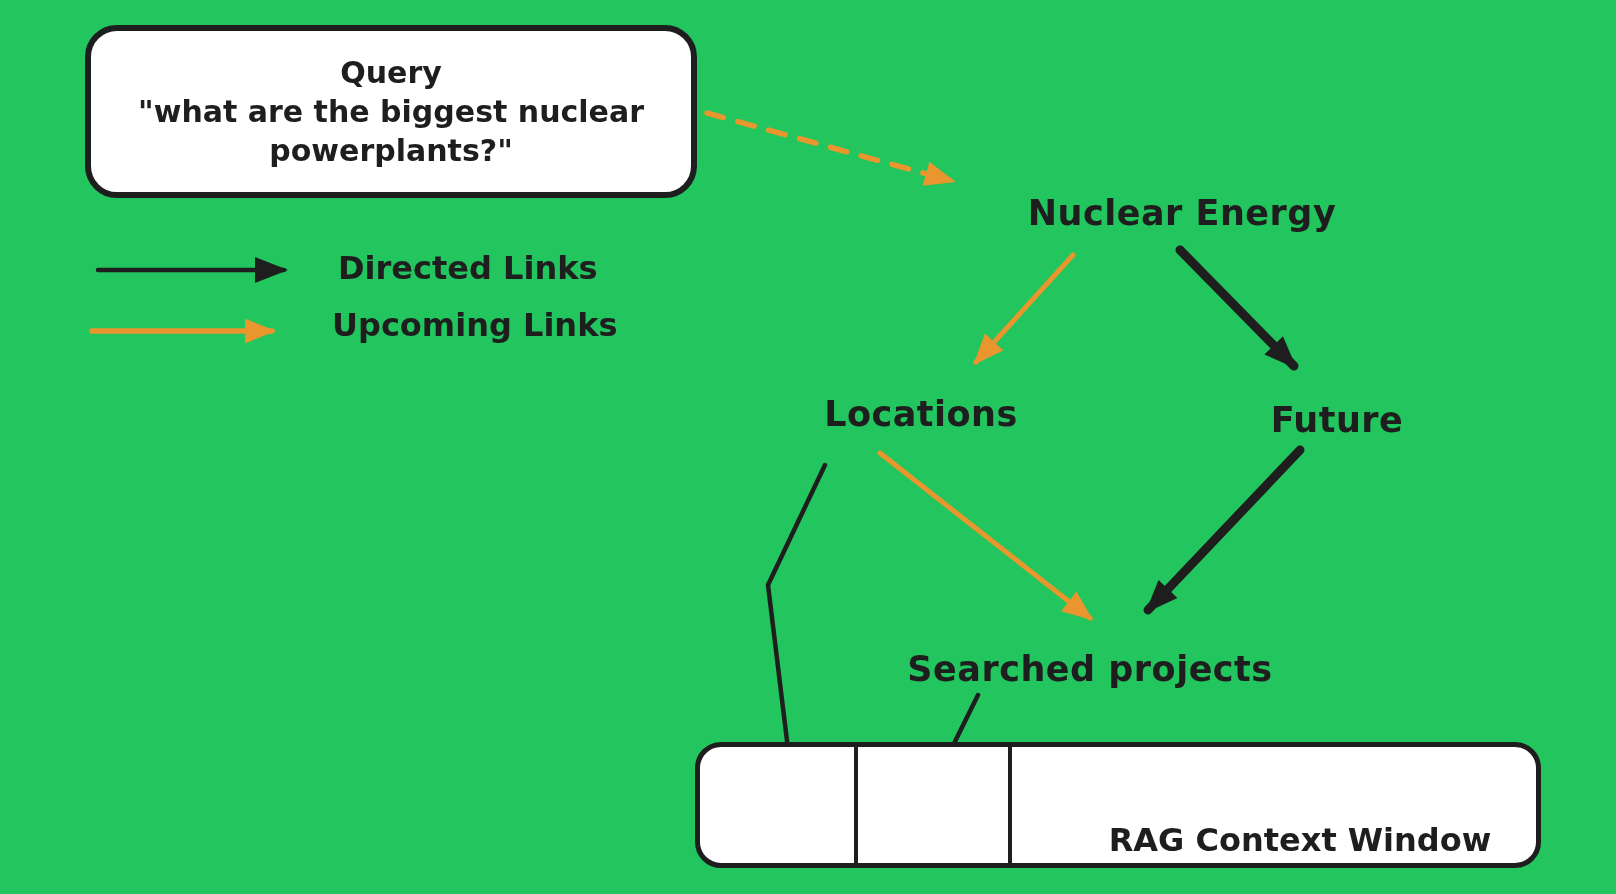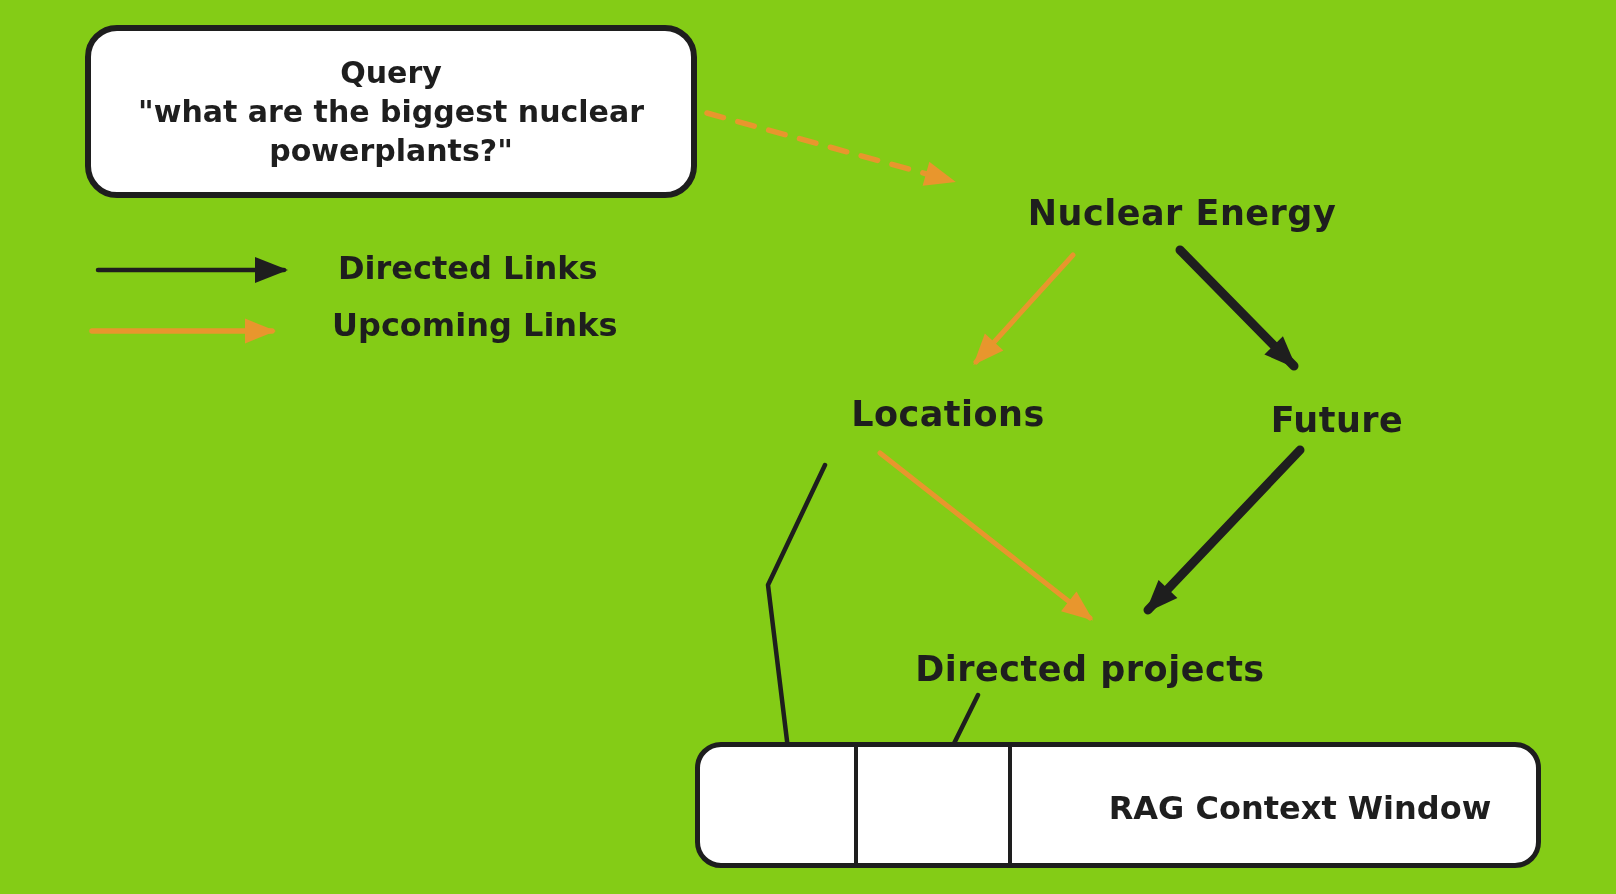--- a/index.html
+++ b/index.html
@@ -4,21 +4,21 @@
 <style>
   html, body {
     margin: 0;
     padding: 0;
     background: #ffffff;
   }
   #canvas {
     position: relative;
     width: 1616px;
     height: 894px;
-    background: #84cc16;
+    background: #22c55e;
     overflow: hidden;
     font-family: "DejaVu Sans", "Liberation Sans", sans-serif;
     color: #1e1e1e;
   }
   #arrow-layer {
     position: absolute;
     left: 0; top: 0;
     width: 1616px; height: 894px;
     pointer-events: none;
   }
@@ -119,23 +119,23 @@
   <div class="query-box">
     <div class="query-line">Query</div>
     <div class="query-line">"what are the biggest nuclear</div>
     <div class="query-line">powerplants?"</div>
   </div>
 
   <div class="legend-label" style="left:338px; top:268px;">Directed Links</div>
   <div class="legend-label" style="left:332px; top:325px;">Upcoming Links</div>
 
   <div class="node-label" style="left:1174px; top:213px;margin-left:8px;">Nuclear Energy</div>
-  <div class="node-label" style="left:921px; top:414px;margin-left:27px;">Locations</div>
+  <div class="node-label" style="left:921px; top:414px;">Locations</div>
   <div class="node-label" style="left:1337px; top:420px;">Future</div>
-  <div class="node-label" style="left:1090px; top:669px;">Directed projects</div>
+  <div class="node-label" style="left:1090px; top:669px;">Searched projects</div>
 
   <div class="context-box">
     <div class="context-divider divider-1"></div>
     <div class="context-divider divider-2"></div>
   </div>
-  <div class="rag-label" style="left:1300px; top:808px;">RAG Context Window</div>
+  <div class="rag-label" style="left:1300px; top:840px;">RAG Context Window</div>
 
 </div>
 
 </body></html>

